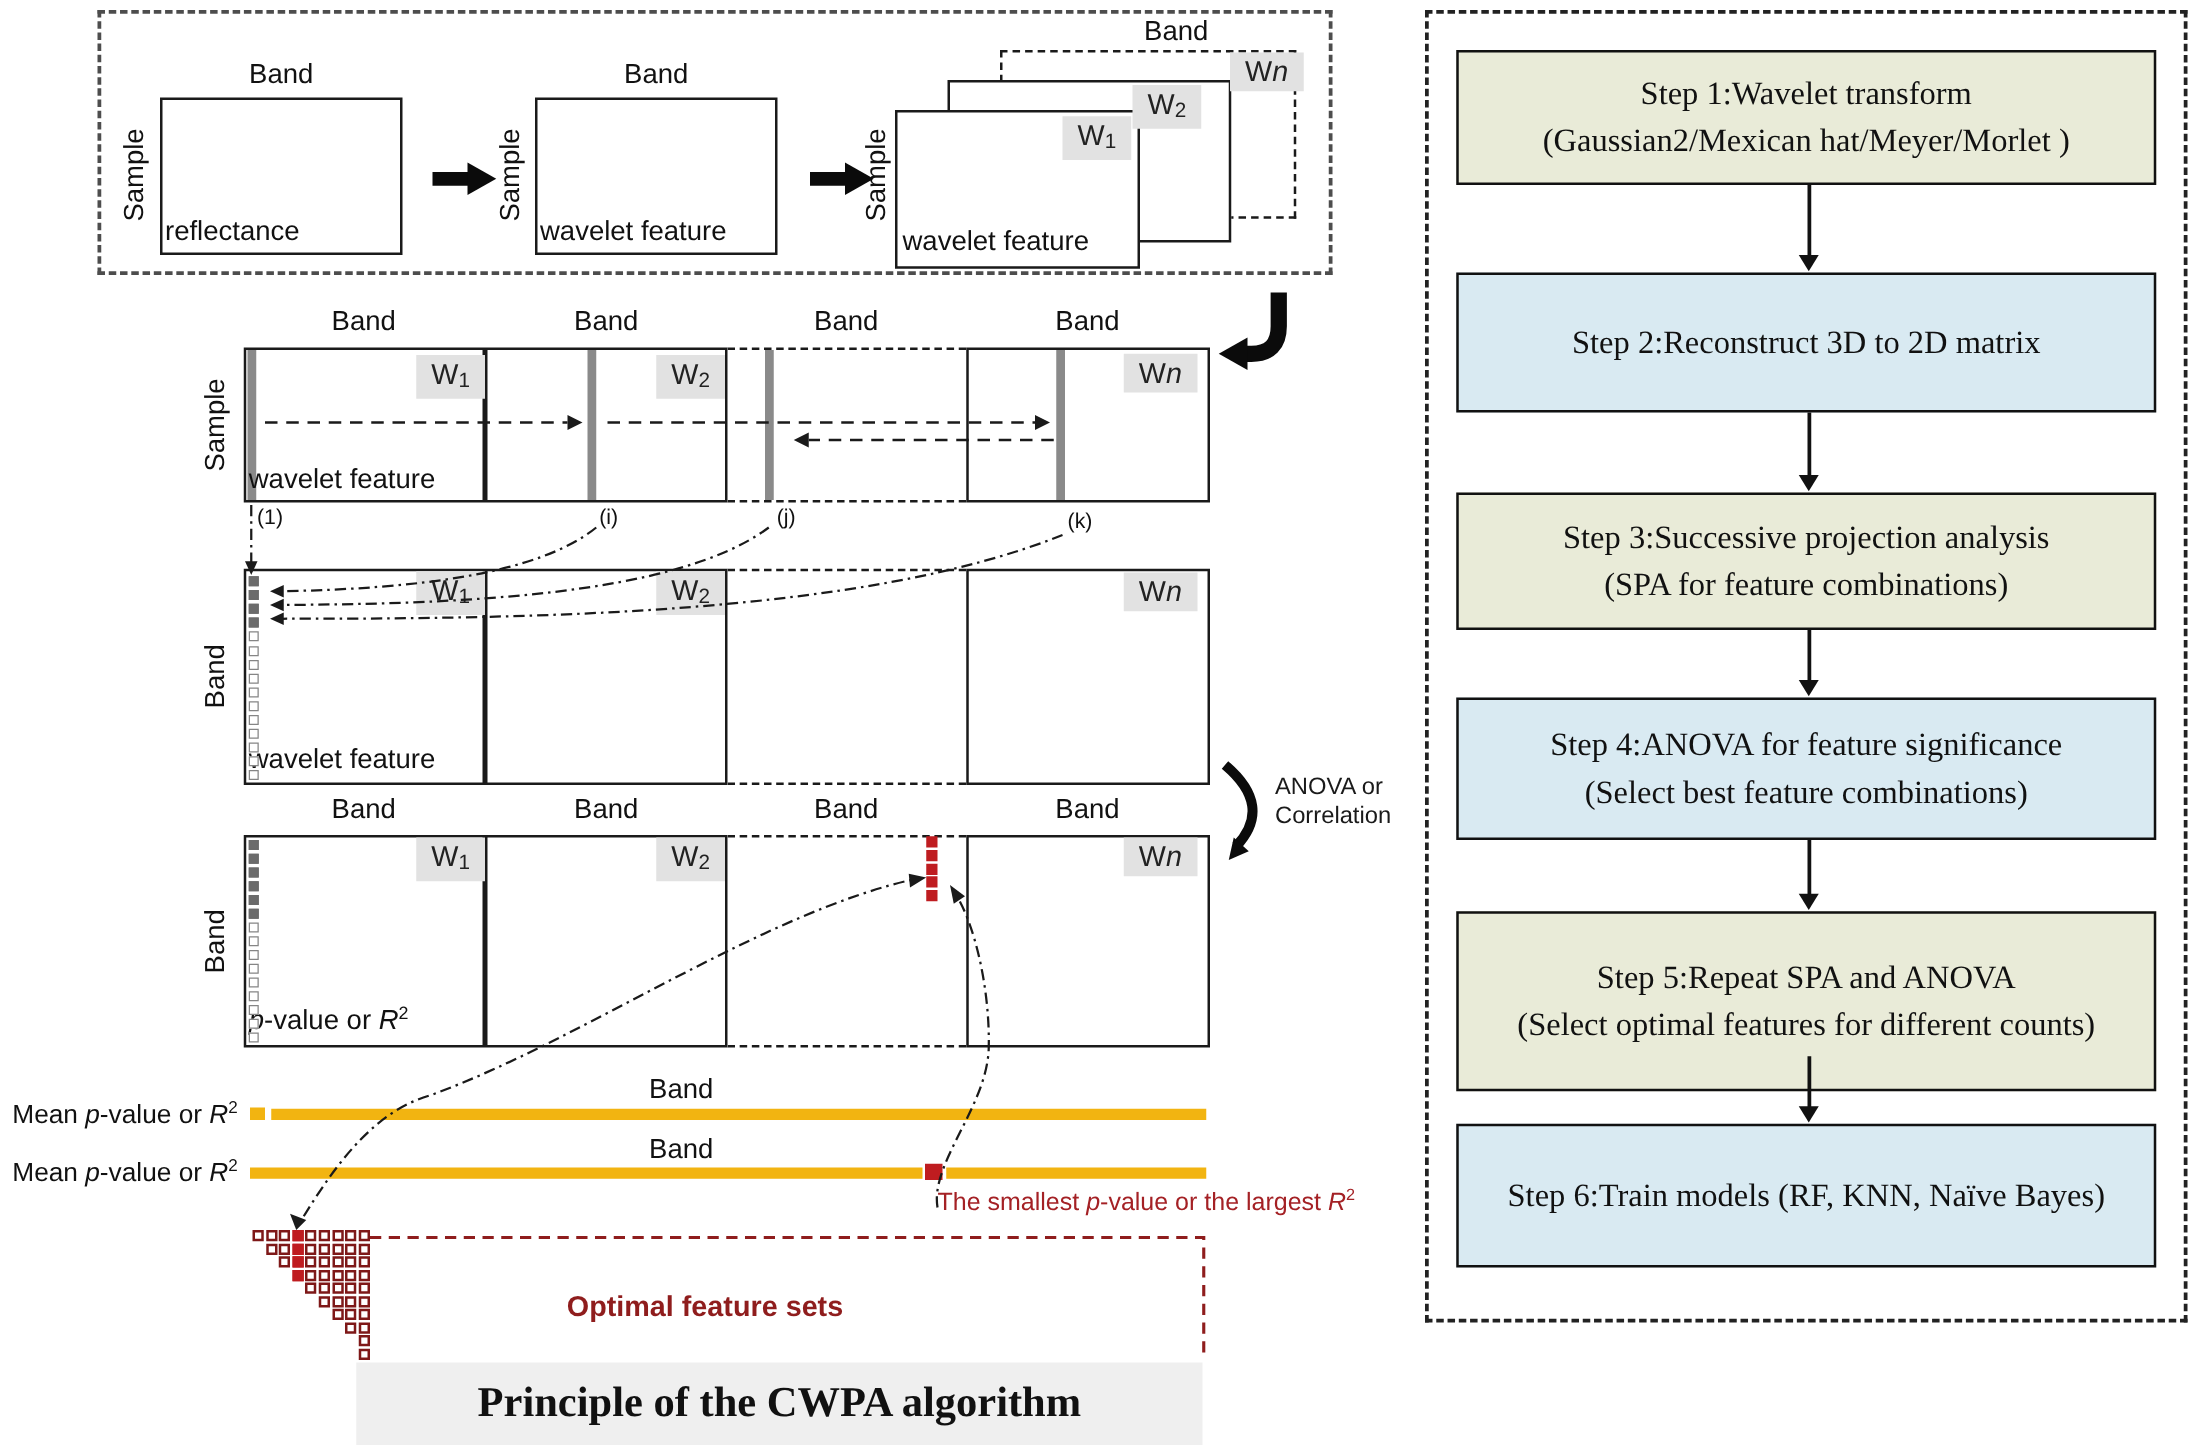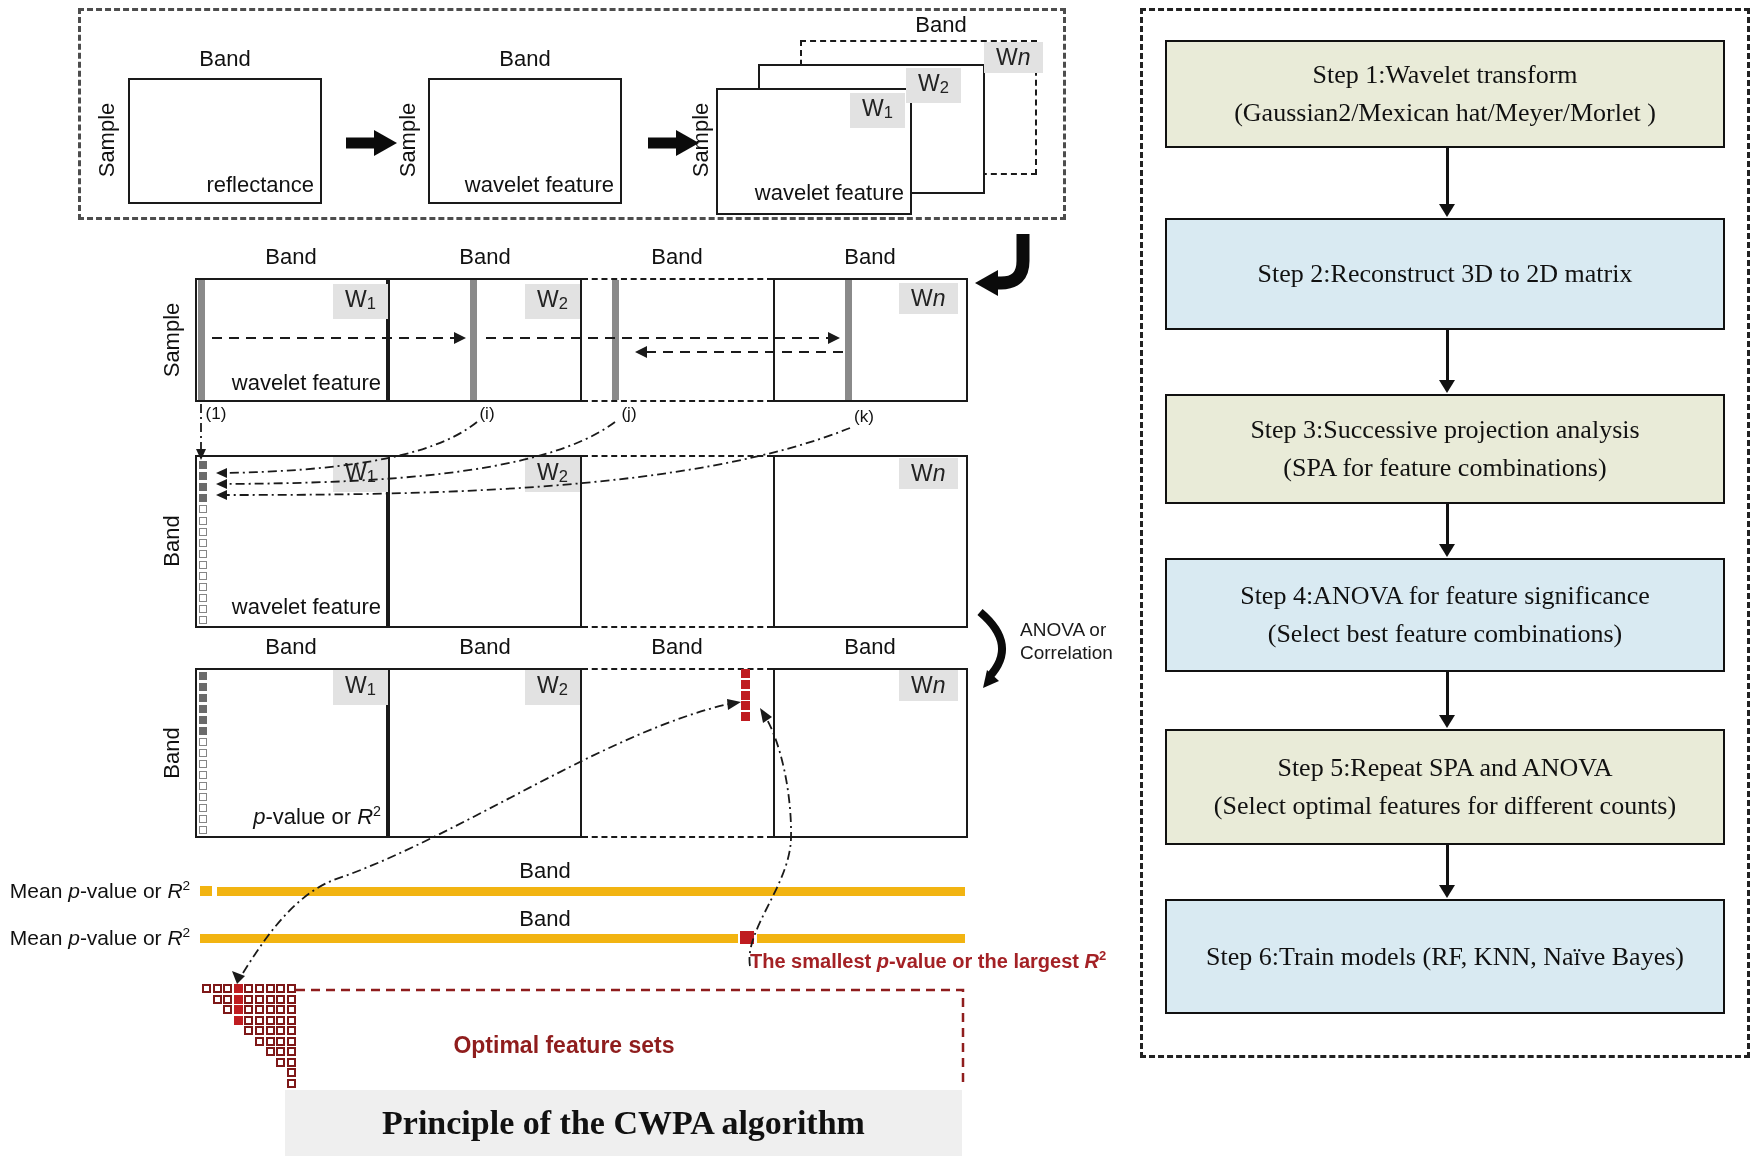--- a/index.html
+++ b/index.html
@@ -7,33 +7,33 @@
   body{font-family:"Liberation Sans",sans-serif;color:#111}
   #stage{position:relative;width:1755px;height:1156px;background:#fff;overflow:hidden}
   .box{position:absolute;border:2.5px solid #1a1a1a;background:#fff}
   .box.dashed{border-style:dashed;border-width:2px}
   .dashseg{position:absolute;border-top:2.5px dashed #1a1a1a;border-bottom:2.5px dashed #1a1a1a;background:#fff}
   .dashwrap{position:absolute;border:3px dashed #4d4d4d;background:transparent}
   .dashwrap.dark{border-color:#222}
   .bandlab{position:absolute;width:90px;text-align:center;font-size:22px;color:#111}
   .vlab{position:absolute;width:110px;height:26px;line-height:26px;text-align:center;font-size:22px;transform:rotate(-90deg)}
   .wlab{position:absolute;background:var(--gray-label-bg,#e2e2e2);font-size:23px;line-height:31px;padding:0 12px;color:#222}
-  .innerlab{position:absolute;font-size:22px;text-align:right;color:#111}
+  .innerlab{position:absolute;font-size:22px;color:#111}
   .marker{position:absolute;width:36px;text-align:center;font-size:17px}
   .graybar{position:absolute;width:7px;background:var(--gray-bar,#8a8a8a)}
   .csq{position:absolute;width:8px;height:8px;border:1.5px solid #858585;background:#fff}
   .csq.fill{background:var(--dark-square,#6b6b6b);border-color:var(--dark-square,#6b6b6b)}
   .rsq{position:absolute;width:9px;height:9px;background:var(--red-fill,#bf1c20)}
   .tsq{position:absolute;width:9px;height:9px;border:2px solid #7e1818;background:#fff}
   .tsq.fill{background:var(--red-fill,#bf1c20);border-color:var(--red-fill,#bf1c20)}
   .anova{position:absolute;font-size:19px;line-height:23px;color:#1a1a1a}
   .meanlab{position:absolute;left:6px;width:188px;text-align:center;font-size:21px}
   .ybar{position:absolute;background:var(--yellow,#f2b411)}
   .redblock{position:absolute;background:var(--red-fill,#bf1c20)}
-  .rednote{position:absolute;font-size:20px;font-weight:bold;color:var(--note-red,#a42125)}
+  .rednote{position:absolute;font-size:20px;font-weight:normal;color:var(--note-red,#a42125)}
   .optlab{position:absolute;width:400px;text-align:center;font-size:23px;font-weight:bold;color:var(--dark-red,#8f1d1d)}
   .banner{position:absolute;background:var(--banner-bg,#efefef);display:flex;align-items:center;justify-content:center}
   .banner-title{font-family:"Liberation Serif",serif;font-size:34px;font-weight:bold;color:#111}
   .flowbox{position:absolute;left:1165px;width:560px;border:2.5px solid #111;display:flex;flex-direction:column;justify-content:center;align-items:center;text-align:center}
   .flowbox.beige{background:var(--beige,#e9ebd8)}
   .flowbox.blue{background:var(--blue,#d9eaf2)}
   .flowline{font-family:"Liberation Serif",serif;font-size:26px;line-height:38px;color:#111}
   .flowarrow-line{position:absolute;left:1446px;width:2.5px;background:#111}
   .flowarrow-head{position:absolute;left:1439px;width:0;height:0;border-left:8px solid transparent;border-right:8px solid transparent;border-top:13px solid #111}
   svg.overlay{position:absolute;left:0;top:0;pointer-events:none;z-index:6}
@@ -241,21 +241,21 @@
         <div class="flowline">(SPA for feature combinations)</div>
       </div>
       <div class="flowarrow-line" style="top: 504px; height: 41px;"></div>
       <div class="flowarrow-head" style="top: 544px;"></div>
       <div class="flowbox blue" style="top: 558px; height: 114px;">
         <div class="flowline">Step 4:ANOVA for feature significance</div>
         <div class="flowline">(Select best feature combinations)</div>
       </div>
       <div class="flowarrow-line" style="top: 672px; height: 44px;"></div>
       <div class="flowarrow-head" style="top: 715px;"></div>
-      <div class="flowbox beige" style="top: 729px; height: 116px;">
+      <div class="flowbox beige" style="top: 729px; height: 144px;">
         <div class="flowline">Step 5:Repeat SPA and ANOVA</div>
         <div class="flowline">(Select optimal features for different counts)</div>
       </div>
       <div class="flowarrow-line" style="top: 845px; height: 41px;"></div>
       <div class="flowarrow-head" style="top: 885px;"></div>
       <div class="flowbox blue" style="top: 899px; height: 115px;">
         <div class="flowline">Step 6:Train models (RF, KNN, Naïve Bayes)</div>
       </div>
     </div>
 

